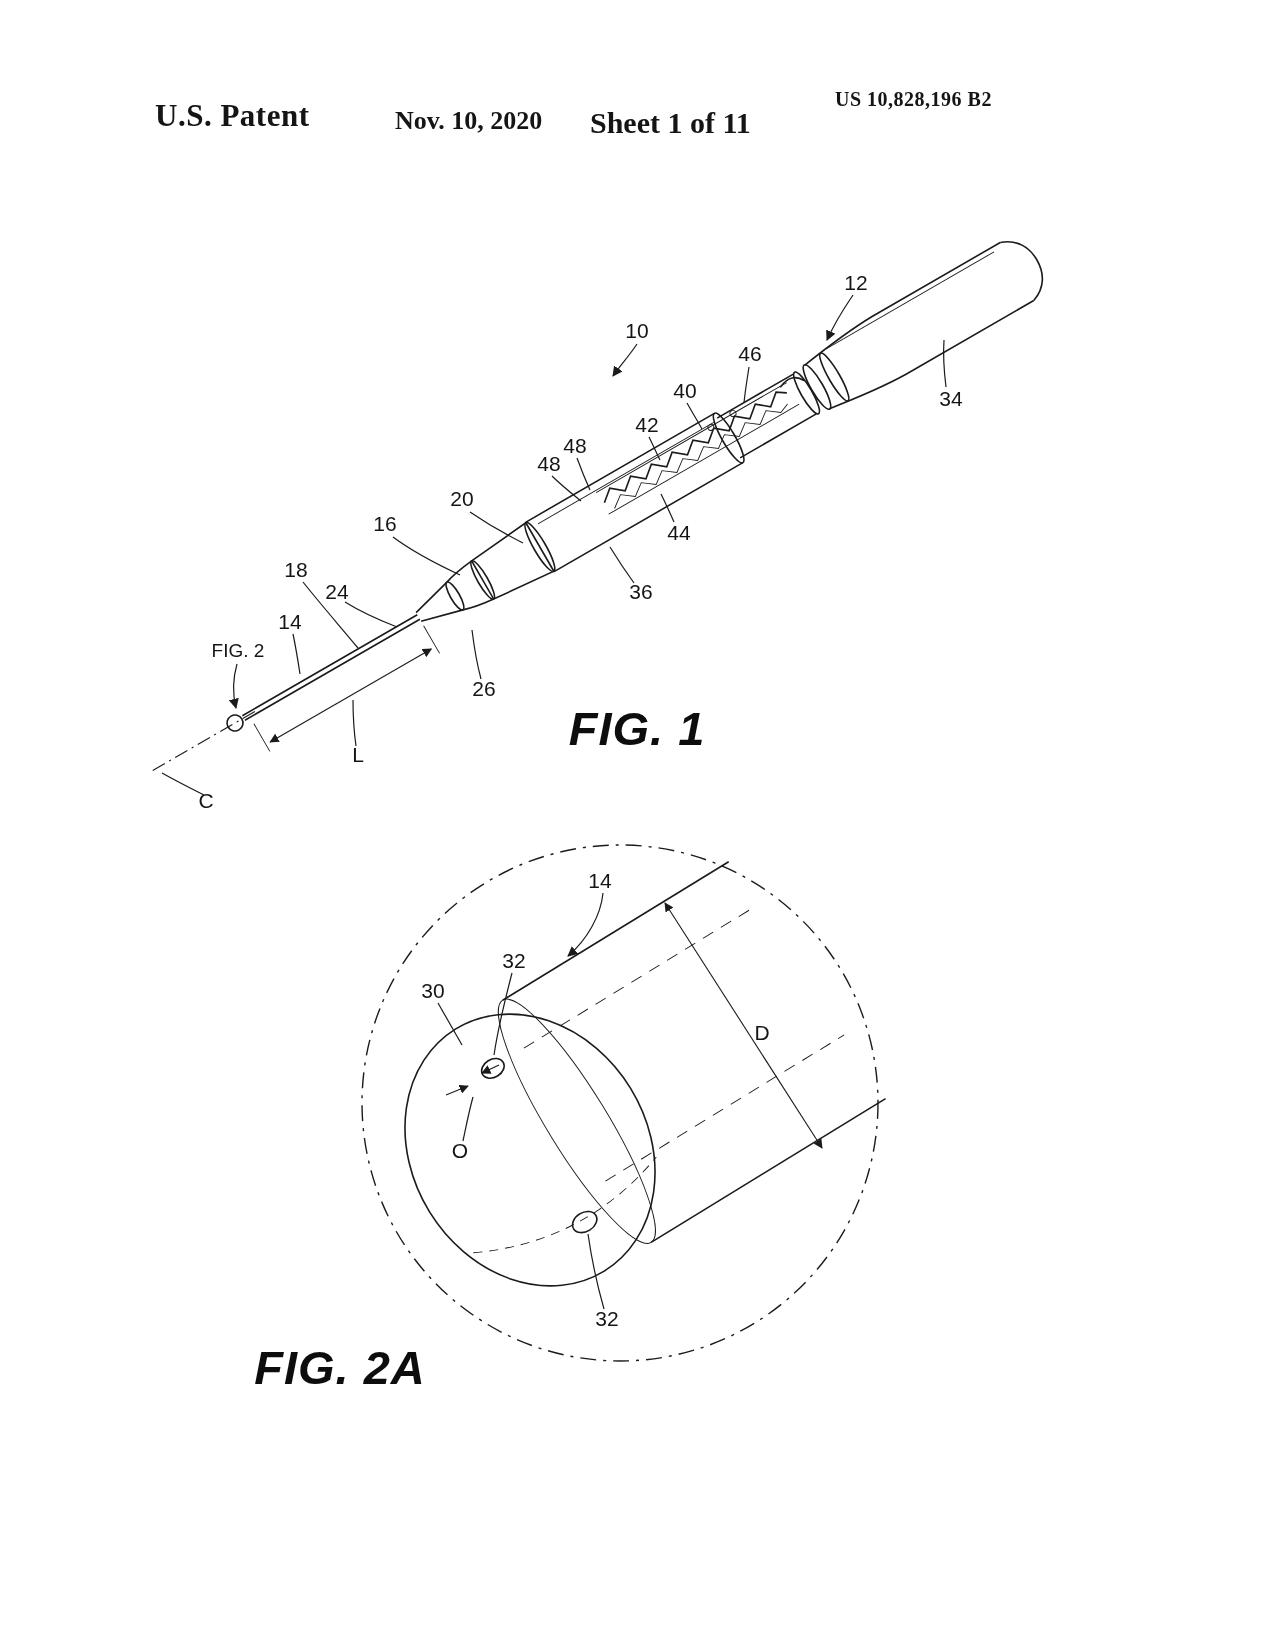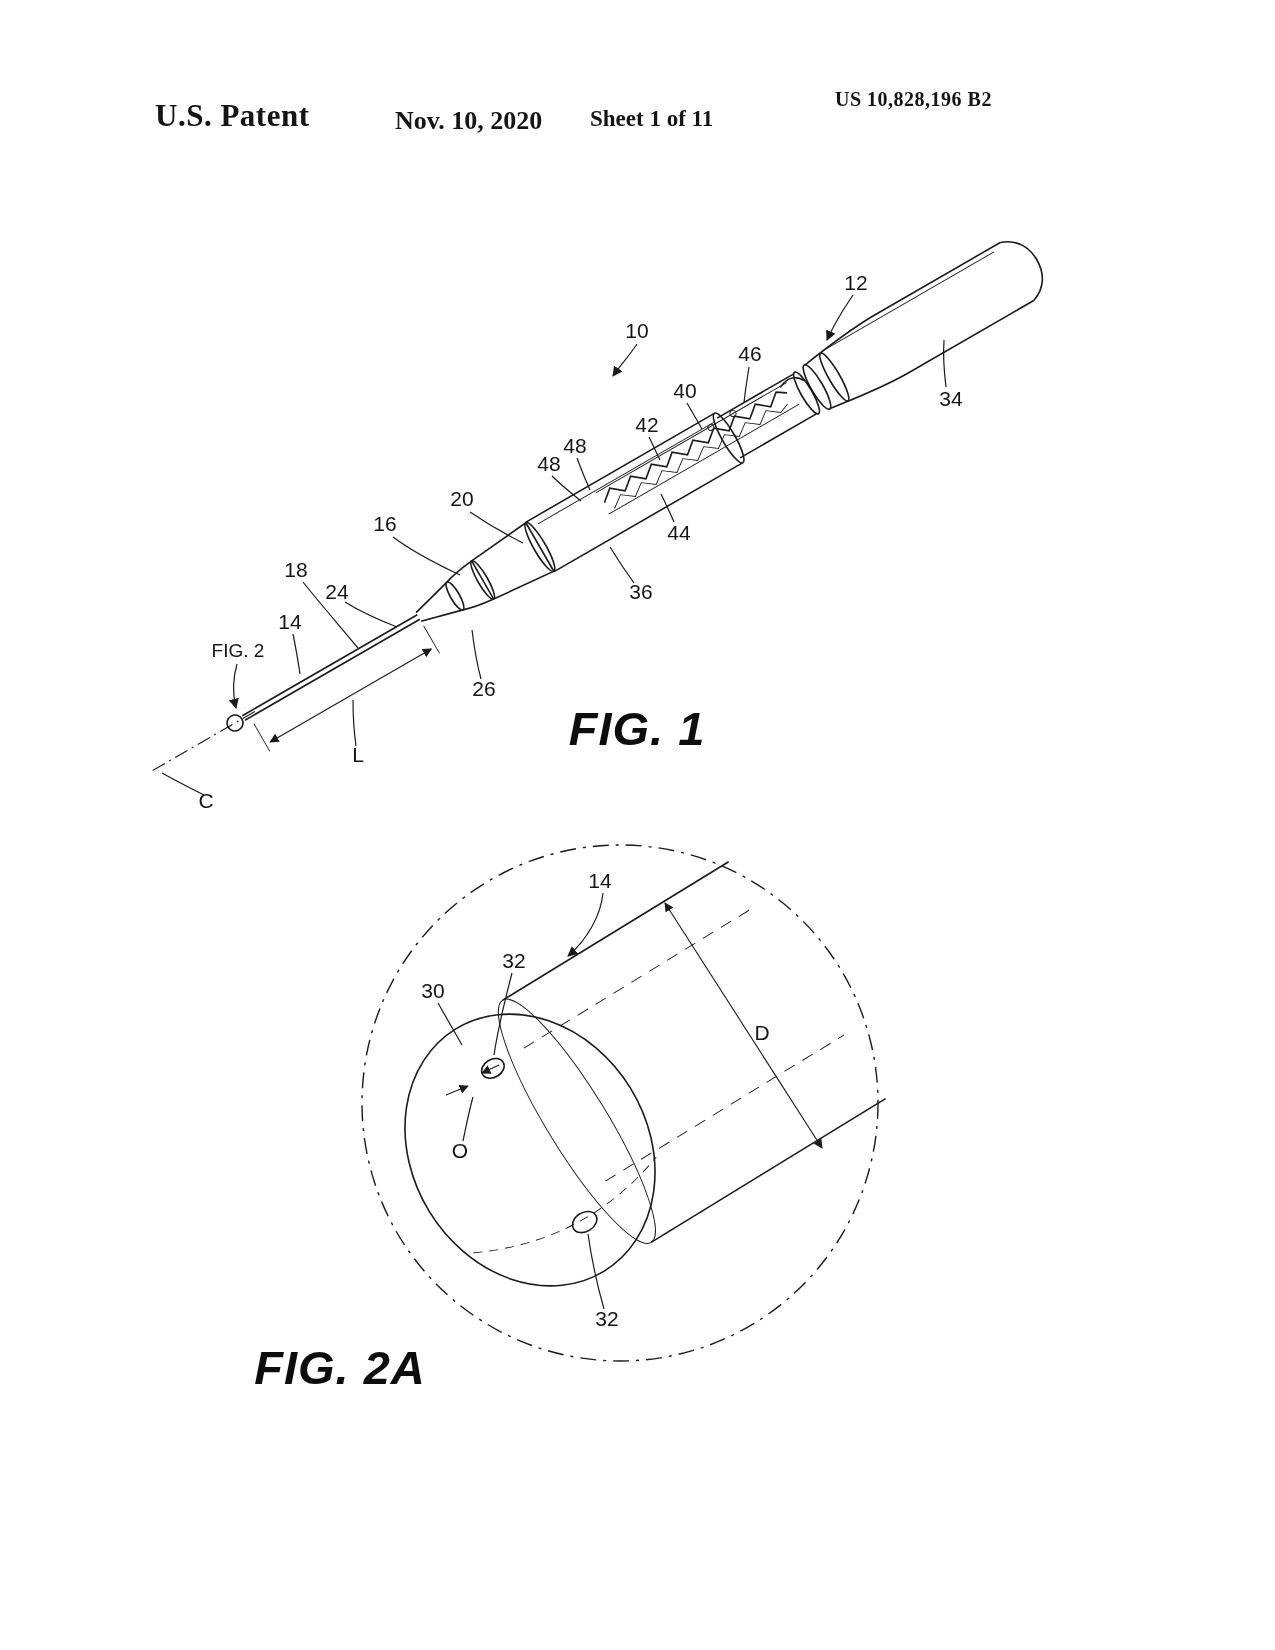--- a/index.html
+++ b/index.html
@@ -2,21 +2,21 @@
 <html><head>
 <meta charset="utf-8">
 <style>
   html,body{margin:0;padding:0;background:#ffffff;}
   .page{position:relative;width:1275px;height:1490px;background:#ffffff;overflow:hidden;
         font-family:"Liberation Serif",serif;color:#111;}
   .hdr{position:absolute;top:0;left:0;width:1275px;height:160px;}
   .hdr span{position:absolute;white-space:nowrap;font-weight:bold;color:#151515;}
   .h-title{left:155px;top:98px;font-size:31px;letter-spacing:.5px;}
   .h-date{left:395px;top:106px;font-size:26px;}
-  .h-sheet{left:590px;top:106px;font-size:23px;}
+  .h-sheet{left:590px;top:106px;font-size:30px;}
   .h-patno{left:835px;top:88px;font-size:20px;letter-spacing:.5px;}
   svg.draw{position:absolute;left:0;top:0;}
   .ref{font-family:"Liberation Sans",sans-serif;font-size:21px;fill:#151515;}
   .refsm{font-family:"Liberation Sans",sans-serif;font-size:19px;fill:#151515;}
   .cap{font-family:"Liberation Sans",sans-serif;font-size:47px;font-weight:bold;font-style:italic;fill:#0d0d0d;letter-spacing:1px;}
   .ln{stroke:#1b1b1b;fill:none;stroke-width:1.6;}
   .lnthin{stroke:#1b1b1b;fill:none;stroke-width:0.9;}
   .leader{stroke:#1b1b1b;fill:none;stroke-width:1.2;}
   .dim{stroke:#1b1b1b;fill:none;stroke-width:1.1;}
 </style>

